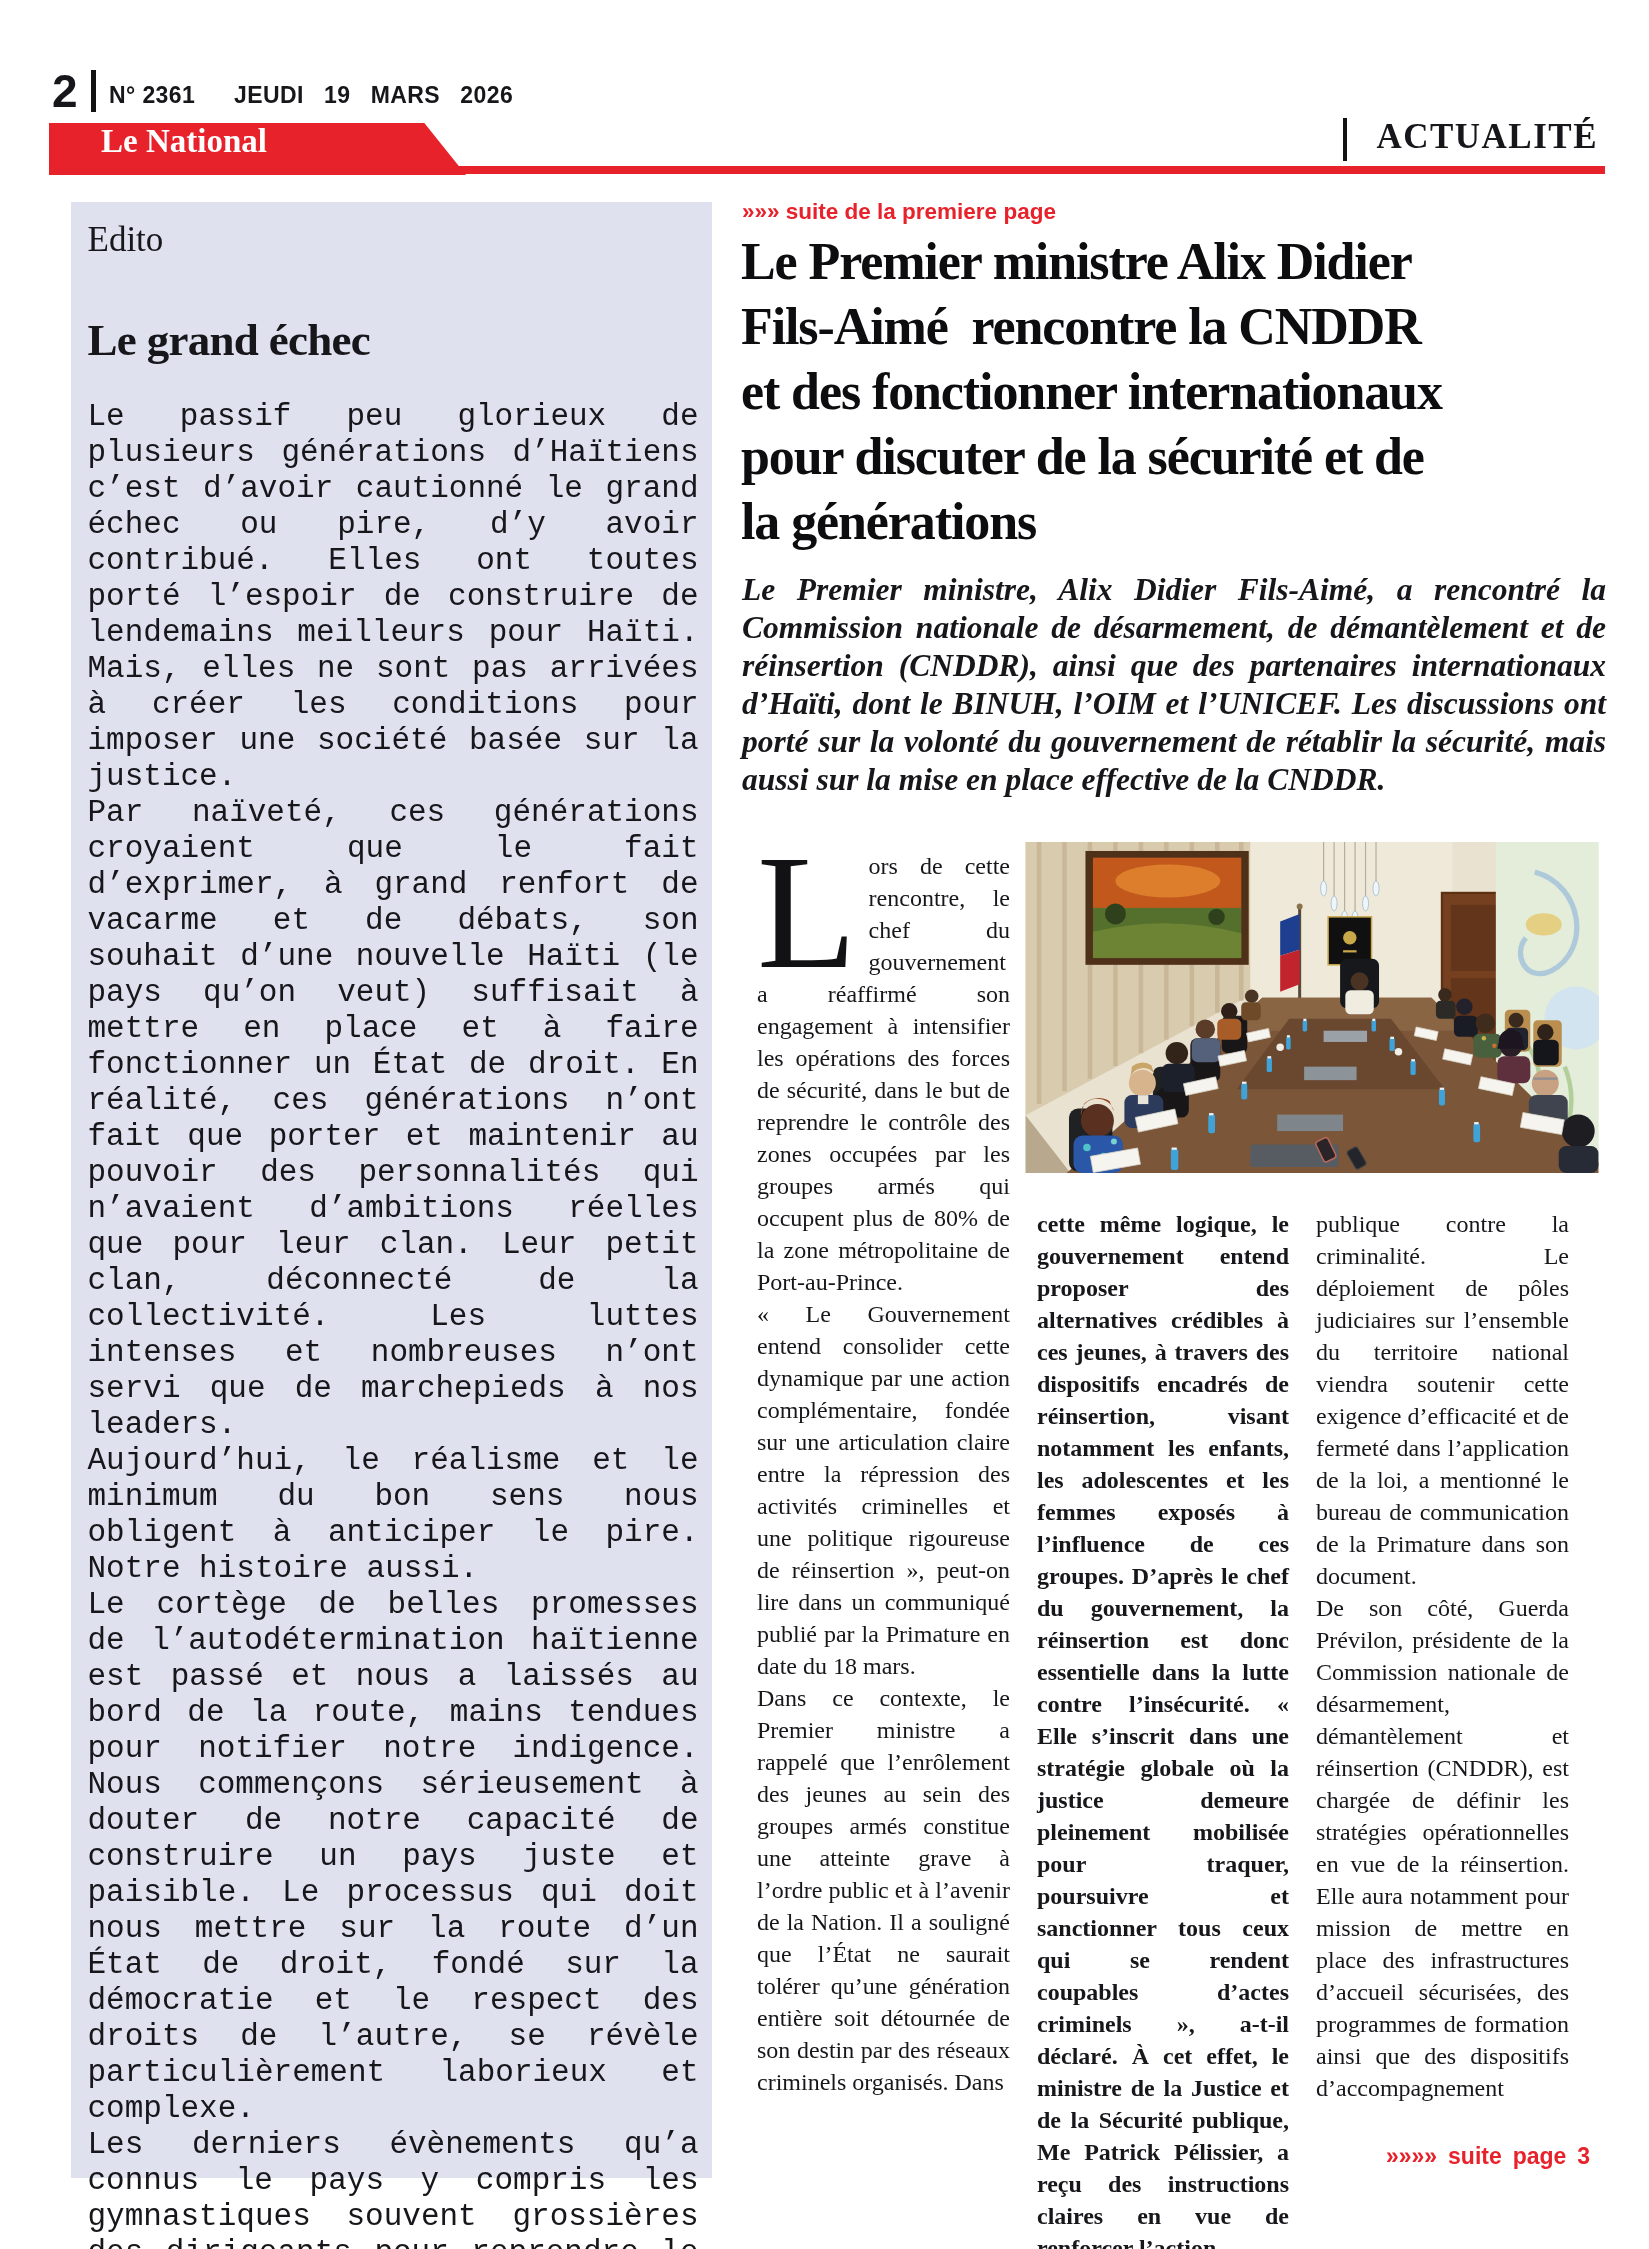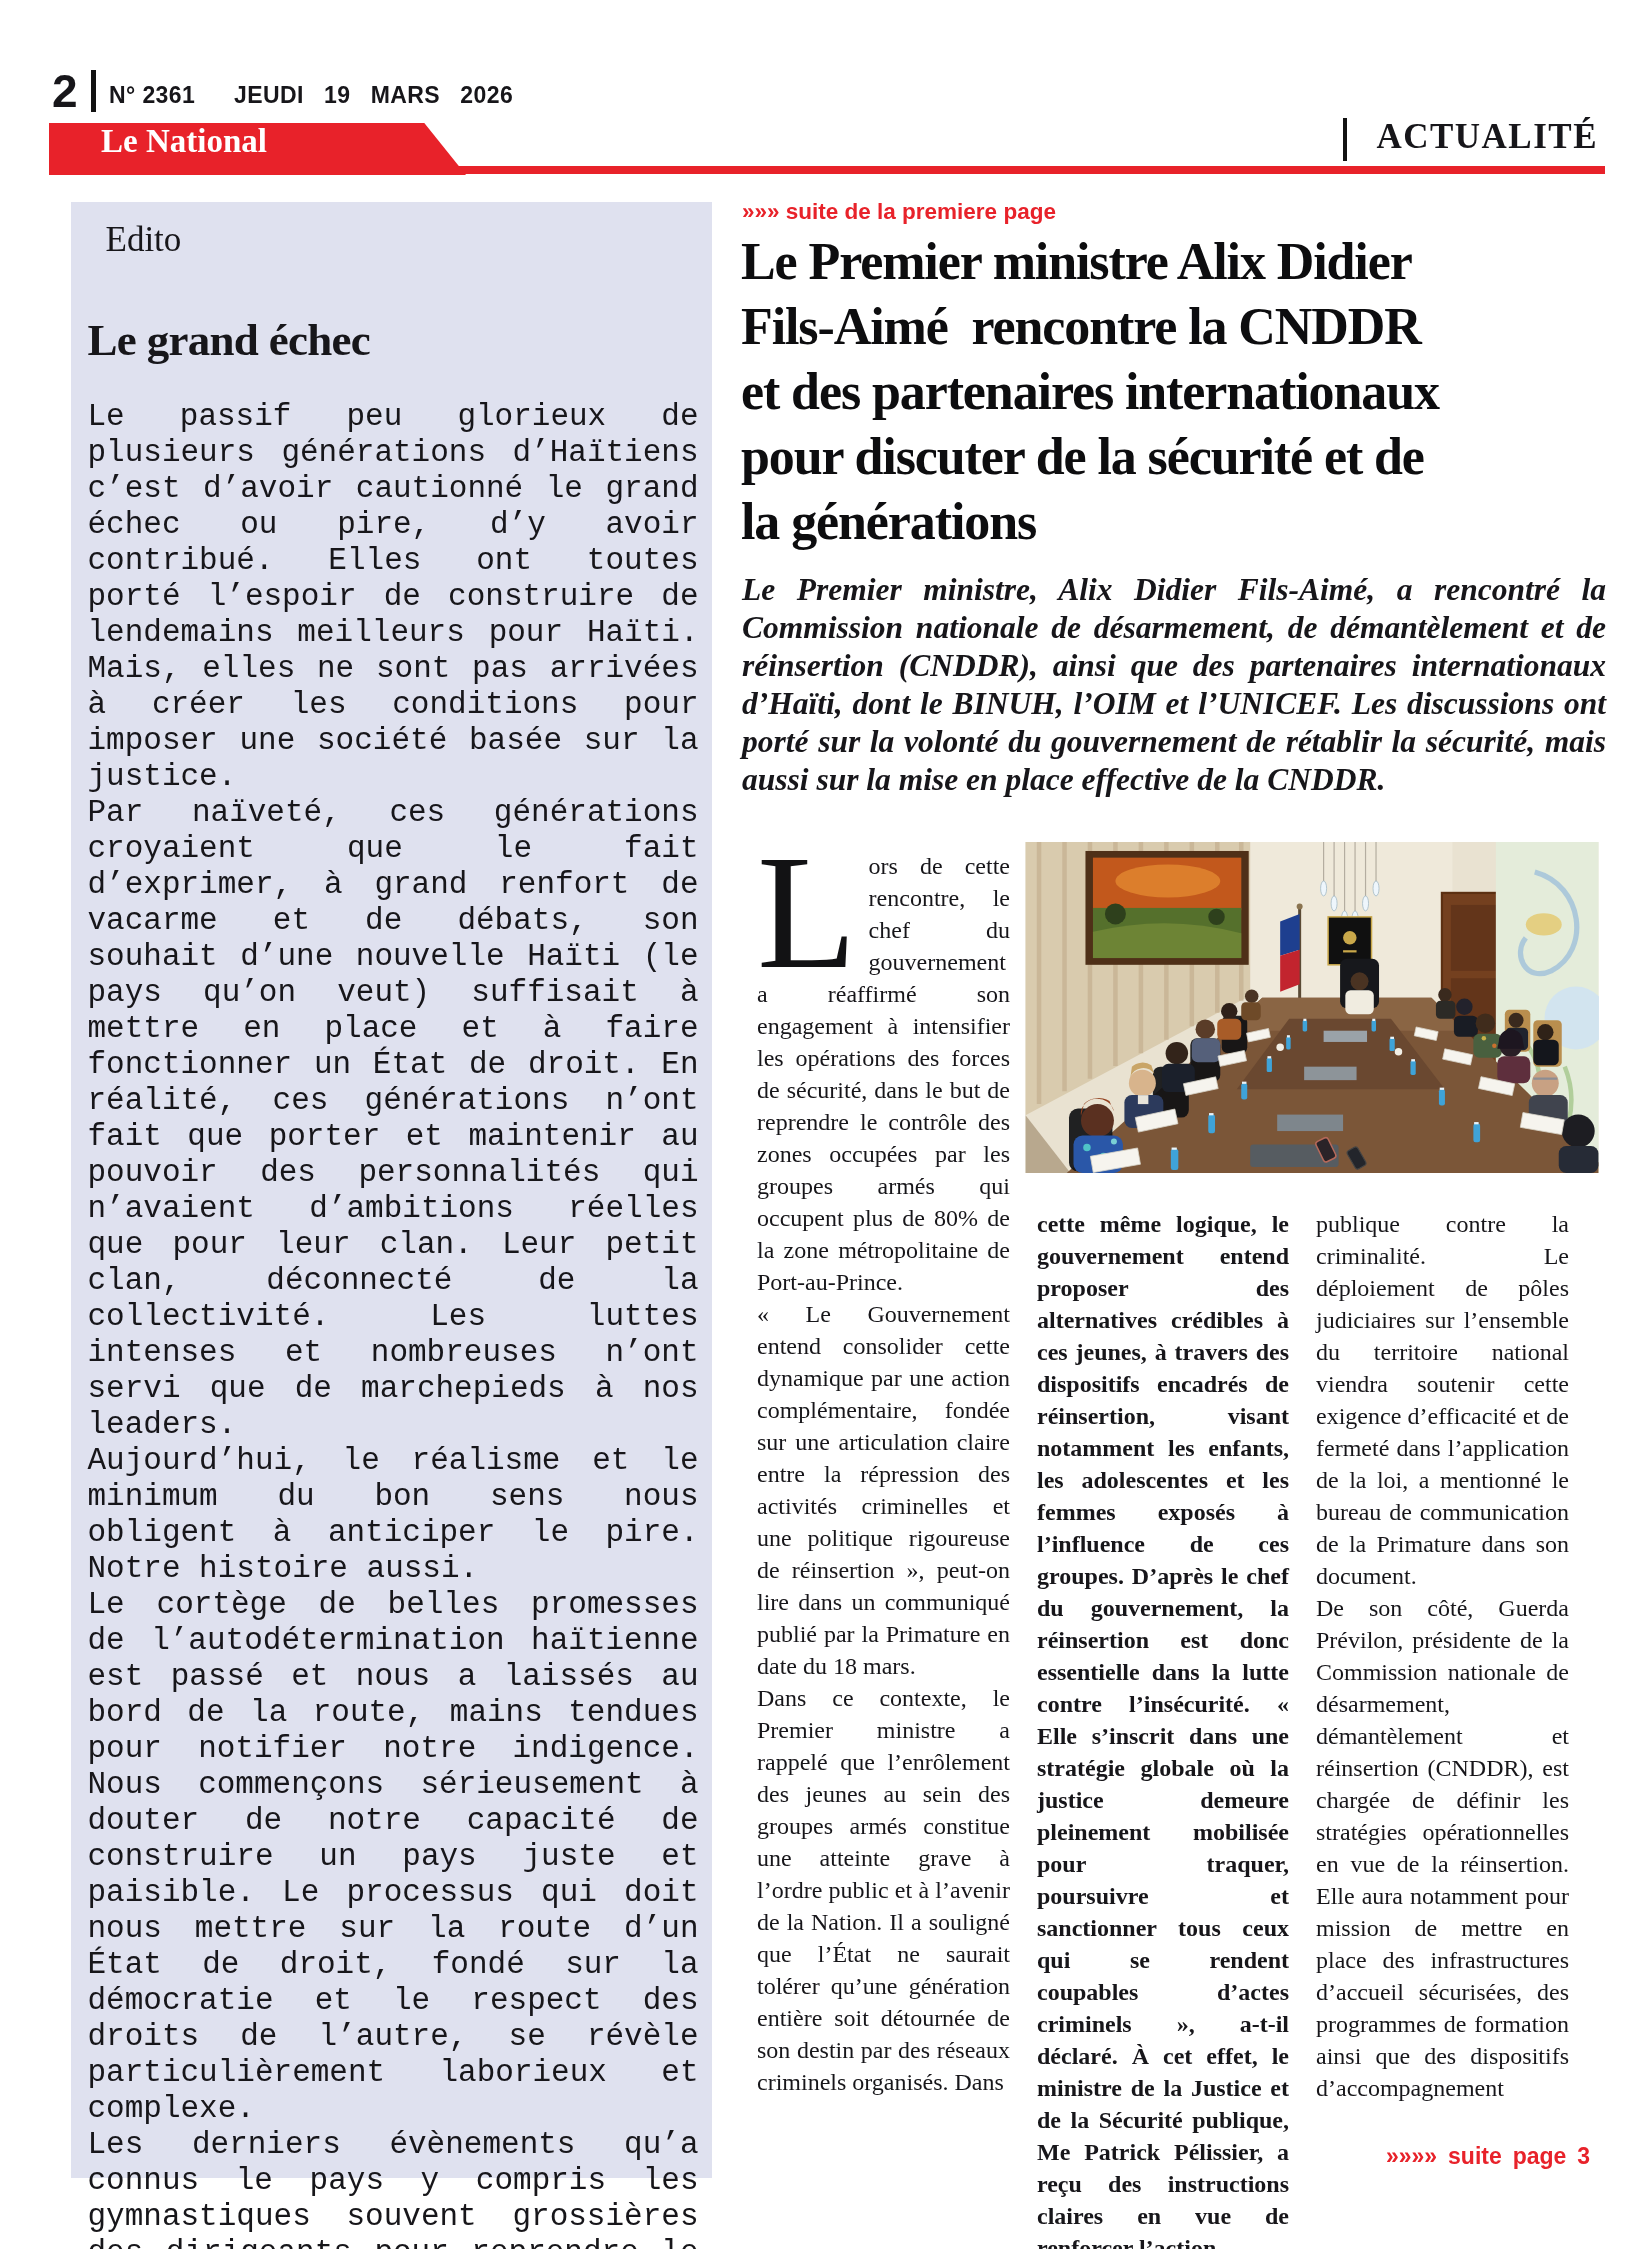--- a/index.html
+++ b/index.html
@@ -19,21 +19,21 @@
     clip-path:polygon(0 0,90% 0,100% 100%,0 100%);
     padding-left:18px;
   }
   .masthead span{display:block;padding-left:34px;line-height:49px;font:700 33px "Liberation Serif",serif;color:#fff;}
   .red-rule{position:absolute;left:49px;top:166px;width:1556px;height:8.2px;background:#e8222a;}
   
   .edito{
     position:absolute;left:71px;top:202px;width:641px;height:1976px;background:#dfe1ef;
     box-sizing:border-box;padding:18px 13.5px 0 16.5px;
   }
-  .edito-kicker{font:400 35px "Liberation Serif",serif;margin-left:18px;}
+  .edito-kicker{font:400 35px "Liberation Serif",serif;}
   .edito-title{margin-top:54px;font:700 45px "Liberation Serif",serif;letter-spacing:-0.7px;}
   .edito-body{margin-top:33px;font-size:31px;line-height:36px;text-align:justify;hyphens:auto;-webkit-hyphens:auto;}
   .edito-body p{margin:0;font-family:Liberation Mono, monospace;}
   .edito-sign{margin-top:42px;font:700 40px "Liberation Serif",serif;}
   
   .article-kicker{position:absolute;left:742px;top:199px;font:700 22.5px "Liberation Sans",sans-serif;color:#e8222a;}
   .headline{position:absolute;left:741px;top:229px;width:870px;font:700 52px "Liberation Serif",serif;line-height:65px;letter-spacing:-1.1px;color:#0d0d0f;}
   .headline div{white-space:pre;}
   .lede{position:absolute;left:742px;top:571px;width:864px;font:700 italic 31.5px "Liberation Serif",serif;font-style:italic;line-height:38px;text-align:justify;hyphens:auto;-webkit-hyphens:auto;}
   .photo-wrap{position:absolute;left:1025px;top:842px;width:574px;height:331px;}
@@ -73,21 +73,21 @@
       <p>Le cortège de belles promesses de l’autodétermination haïtienne est passé et nous a laissés au bord de la route, mains tendues pour notifier notre indigence. Nous commençons sérieusement à douter de notre capacité de construire un pays juste et paisible. Le processus qui doit nous mettre sur la route d’un État de droit, fondé sur la démocratie et le respect des droits de l’autre, se révèle particulièrement laborieux et complexe.</p>
       <p>Les derniers évènements qu’a connus le pays y compris les gymnastiques souvent grossières des dirigeants pour reprendre le contrôle du pays prouvent que les rapports de confiance entre gouvernés et gouvernants ont déjà été rompus.</p>
       <p>Aujourd’hui, ils sont nombreux les Haïtiens à croire que les dirigeants qui se sont succédé à la tête du pays ont construit un système à la dimension de leurs vices.●</p>
     </div>
 </div>
 
 <div class="article-kicker">»»» suite de la premiere page</div>
 <div class="headline">
     <div>Le Premier ministre Alix Didier</div>
     <div>Fils-Aimé  rencontre la CNDDR</div>
-    <div>et des partenaires internationaux</div>
+    <div>et des fonctionner internationaux</div>
     <div>pour discuter de la sécurité et de</div>
     <div>la générations</div>
   </div>
 <div class="lede">Le Premier ministre, Alix Didier Fils-Aimé, a rencontré la Commission nationale de désarmement, de démantèlement et de réinsertion (CNDDR), ainsi que des partenaires internationaux d’Haïti, dont le BINUH, l’OIM et l’UNICEF. Les discussions ont porté sur la volonté du gouvernement de rétablir la sécurité, mais aussi sur la mise en place effective de la CNDDR.</div>
 
 <div class="photo-wrap">
 <svg viewBox="0 0 765 442" width="574" height="331">
 
   <rect x="0" y="0" width="765" height="442" fill="#e9e2d1"></rect>
   <rect x="295" y="0" width="275" height="300" fill="#efe9da"></rect>

